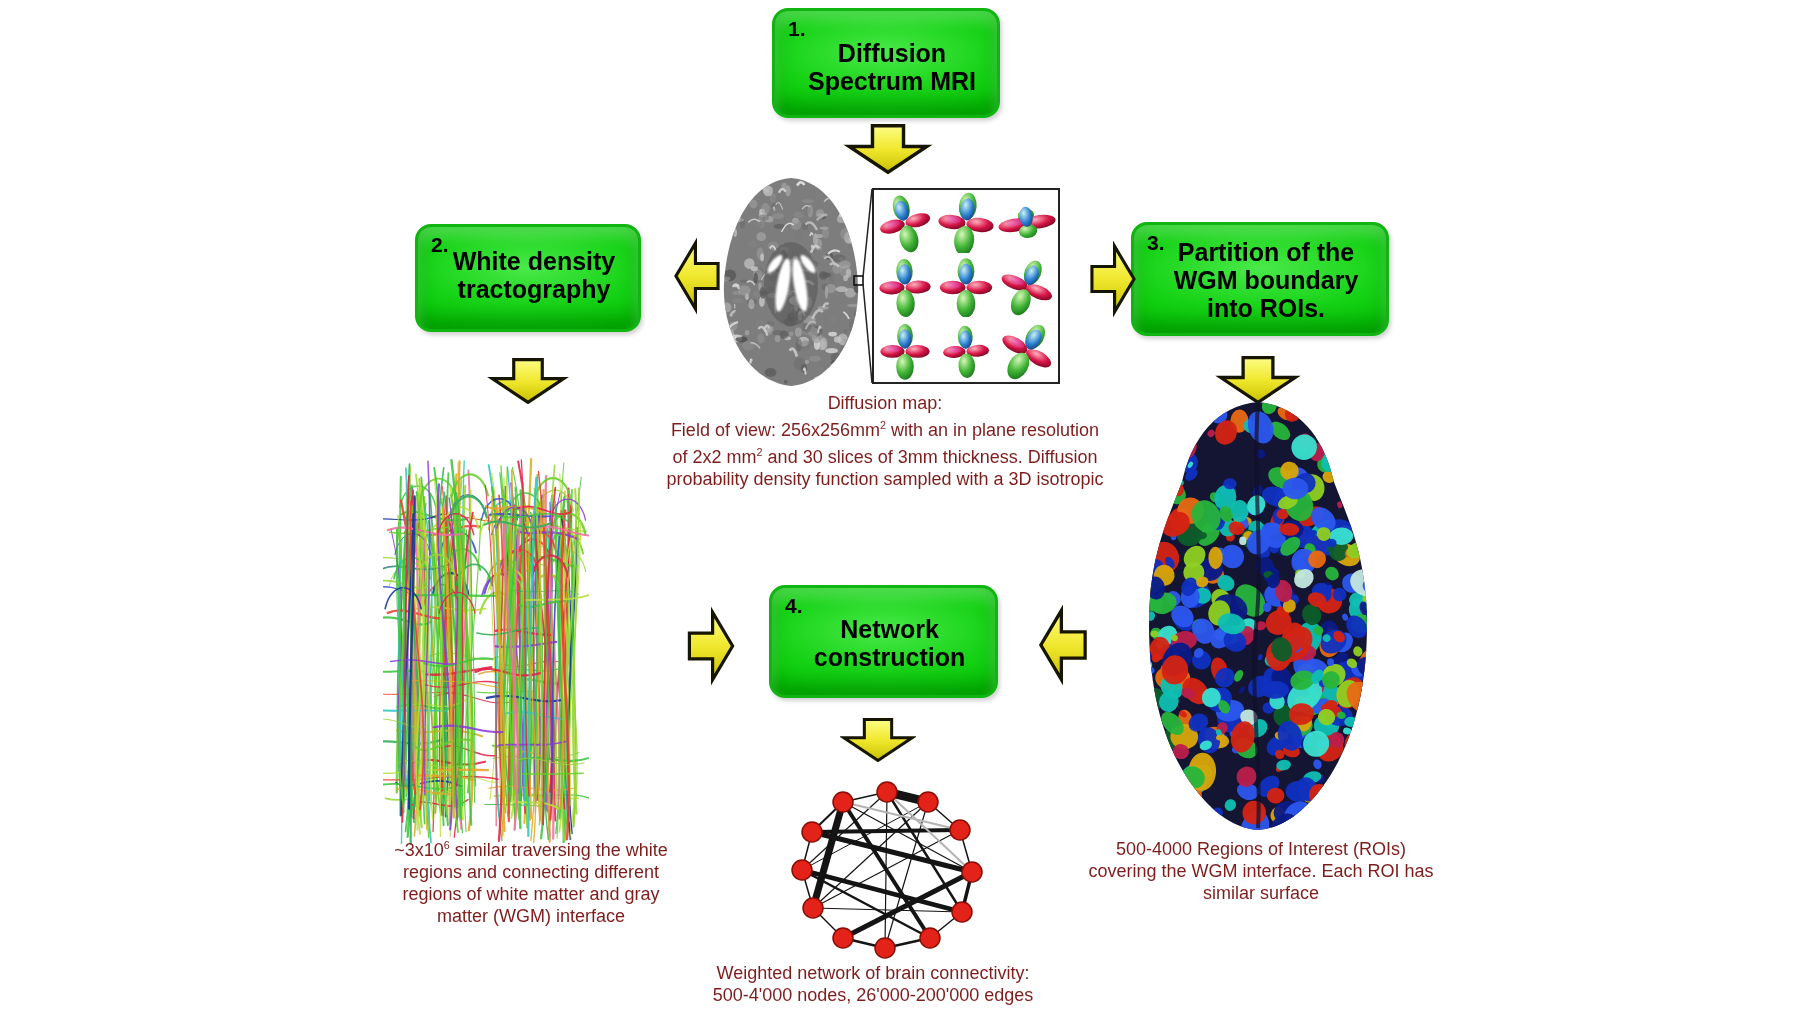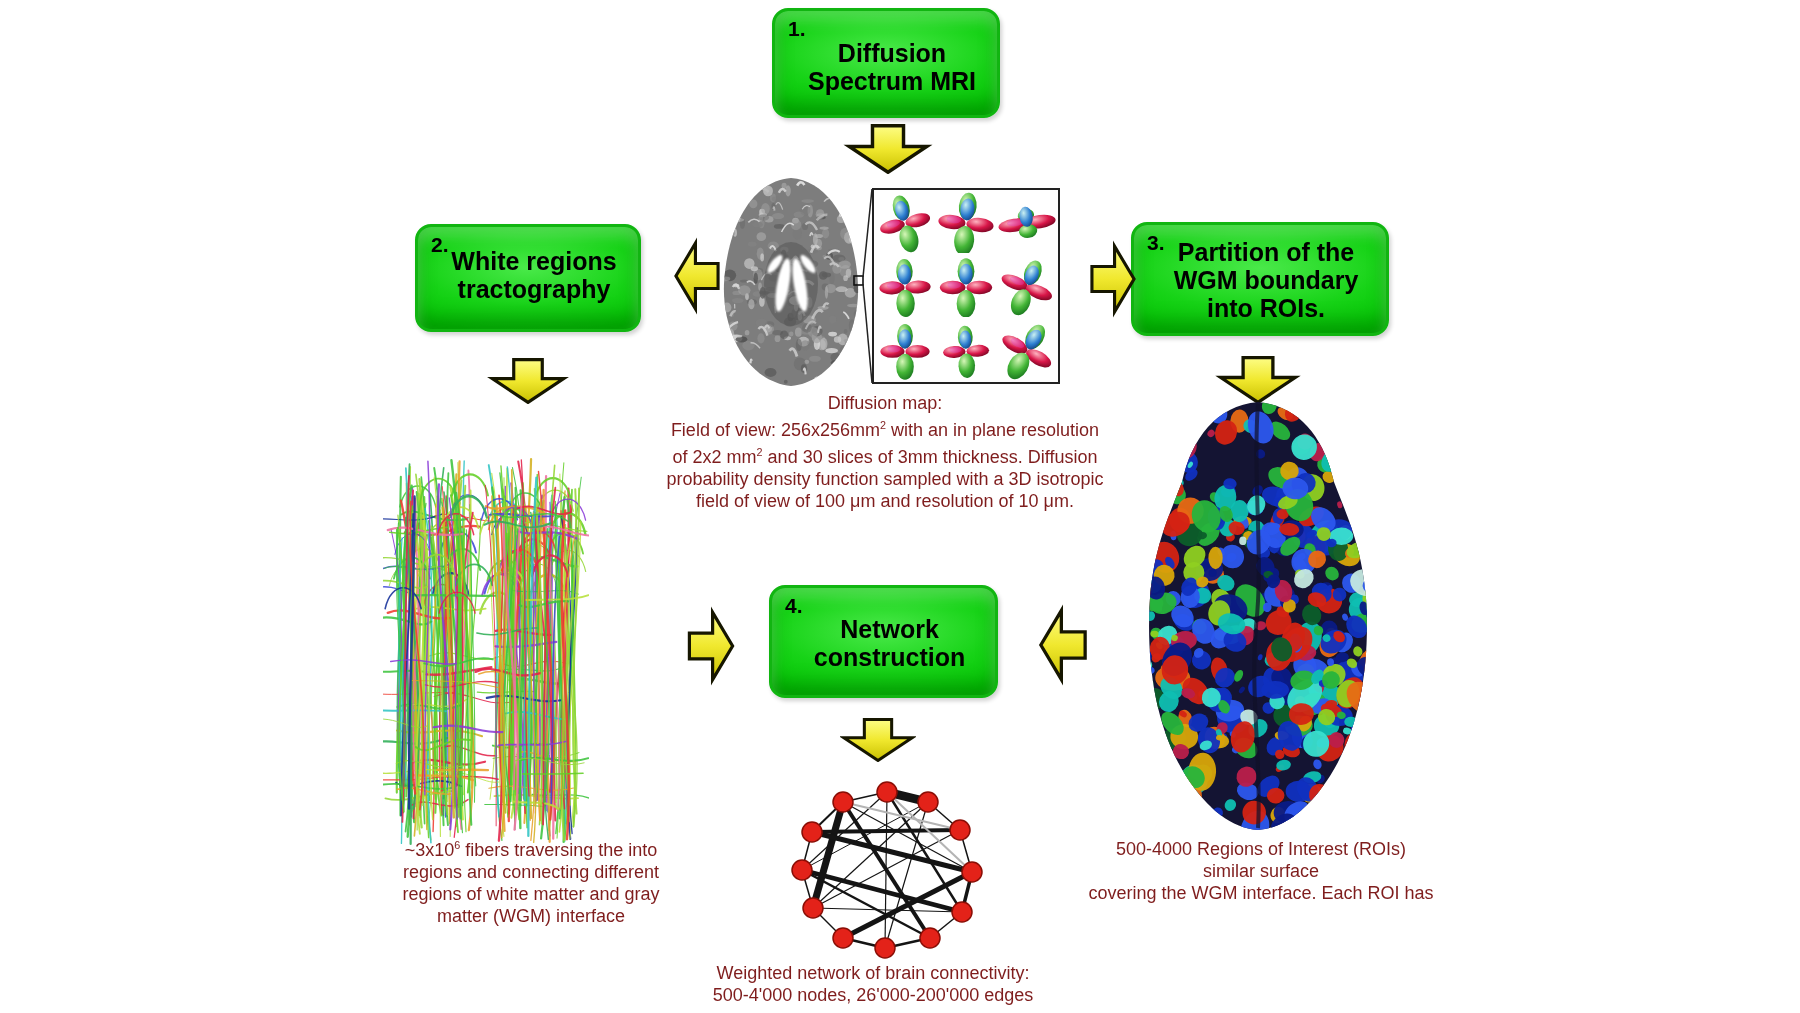--- a/index.html
+++ b/index.html
@@ -55,21 +55,21 @@
   <div class="step" id="step1">
     <span class="num">1.</span>
     <div class="lbl">
       <div>Diffusion</div>
         <div>Spectrum MRI</div>
     </div>
   </div>
   <div class="step" id="step2">
     <span class="num">2.</span>
     <div class="lbl">
-      <div>White regions</div>
+      <div>White density</div>
         <div>tractography</div>
     </div>
   </div>
   <div class="step" id="step3">
     <span class="num">3.</span>
     <div class="lbl">
       <div>Partition of the</div>
         <div>WGM boundary</div>
         <div>into ROIs.</div>
     </div>
@@ -736,21 +736,20 @@
           </g>
         </svg>
       </div>
     </div>
 
   <div class="cap" id="cap-diffusion">
     <div><span>Diffusion map:</span></div>
     <div><span>Field of view: 256x256mm</span><sup>2</sup><span> with an in plane resolution</span></div>
     <div><span>of 2x2 mm</span><sup>2</sup><span> and 30 slices of 3mm thickness. Diffusion</span></div>
     <div><span>probability density function sampled with a 3D isotropic</span></div>
-    <div><span>field of view of 100 μm and resolution of 10 μm.</span></div>
   </div>
 
   <svg class="art" id="fibers" viewBox="0 0 206 400">
       <path d="M121.03254486154765,217.97776265535504 C139.86324471980333,226.74915421474725 155.86324471980333,209.20637109596282 183.48186106816866,217.53483553696424" fill="none" stroke="#ef3b2f" stroke-width="1.16" opacity="0.88" stroke-linecap="round"></path>
       <path d="M45.63528856448829,210.2188463229686 C74.80058901244774,198.311077170074 90.80058901244774,222.12661547586322 118.06611147313379,209.75135710276663" fill="none" stroke="#95d636" stroke-width="1.20" opacity="0.88" stroke-linecap="round"></path>
       <path d="M118.93221423542127,394.29311645403504 C101.91044958354905,284.29311645403504 130.28303302405402,136.85512057319283 116.88546706782654,26.855120573192835" fill="none" stroke="#3ec43e" stroke-width="1.30" opacity="0.88" stroke-linecap="round"></path>
       <path d="M75.24360112054273,371.0062562832609 C82.63155915914103,261.0062562832609 76.8277883916162,124.99513708800077 81.2012680368498,14.995137088000774" fill="none" stroke="#2fc4c4" stroke-width="1.38" opacity="0.88" stroke-linecap="round"></path>
       <path d="M61.40606453921646,346.47734484355897 C58.153912669979036,236.47734484355897 70.5744144488126,162.63970314338803 58.75354510964826,52.63970314338803" fill="none" stroke="#95d636" stroke-width="2.01" opacity="0.88" stroke-linecap="round"></path>
       <path d="M21.87568272300996,86.39040767680854 C57.46906389249489,97.00547689665109 73.46906389249489,75.77533845696598 96.2475013192743,80.58718220051378" fill="none" stroke="#ef3b2f" stroke-width="2.29" opacity="0.88" stroke-linecap="round"></path>
       <path d="M17.431726761627942,344.02652160450816 C8.583290761802346,234.02652160450816 21.888202460017055,128.20659245178103 26.542307642754167,18.206592451781034" fill="none" stroke="#2fae57" stroke-width="1.82" opacity="0.88" stroke-linecap="round"></path>
@@ -1083,21 +1082,21 @@
       <path d="M36.91775928484276,363.53252757061273 C50.268075838685036,253.53252757061273 22.460259194485843,165.37371531873941 27.899077099747956,55.373715318739414" fill="none" stroke="#ef3b2f" stroke-width="1.72" opacity="0.88" stroke-linecap="round"></path>
       <path d="M26.00282817753032,362.6612397301942 C25.144837181083858,252.6612397301942 31.24451465345919,160.38582329452038 31.5707765808329,50.38582329452038" fill="none" stroke="#15309a" stroke-width="2.32" opacity="0.88" stroke-linecap="round"></path>
       <path d="M75.71340132365003,361.51351901423186 C73.12806767504662,251.51351901423186 79.38782758172601,178.3455898873508 76.34270441764966,68.3455898873508" fill="none" stroke="#63cf25" stroke-width="1.17" opacity="0.88" stroke-linecap="round"></path>
       <path d="M113.15001128520817,379.8459617672488 C113.15070193773136,269.8459617672488 114.48522199923173,149.27527996525168 102.28225345537066,39.275279965251684" fill="none" stroke="#e32249" stroke-width="0.96" opacity="0.88" stroke-linecap="round"></path>
       <path d="M109.92253879830241,68.08508244808763 C144.4663847759366,78.82191429007798 160.4663847759366,57.34825060609728 184.63014675001614,75.11960106622428" fill="none" stroke="#3ec43e" stroke-width="1.46" opacity="0.88" stroke-linecap="round"></path>
       <path d="M56.05619130237028,167.24652403360233 C62.05619130237028,139.24652403360233 86.05619130237028,139.24652403360233 92.05619130237028,167.24652403360233" fill="none" stroke="#e32249" stroke-width="1.24" opacity="0.88" stroke-linecap="round"></path>
       <path d="M101.31682801572606,78.8001056201756 C121.73235967382789,67.12858832627535 137.7323596738279,90.47162291407585 167.66211926052347,77.21135592088103" fill="none" stroke="#2fae57" stroke-width="1.97" opacity="0.88" stroke-linecap="round"></path>
     </svg>
 
   <div class="cap" id="cap-fibers">
-    <div><span>~3x10</span><sup>6</sup><span> fibers traversing the into</span></div>
+    <div><span>~3x10</span><sup>6</sup><span> similar traversing the white</span></div>
     <div><span>regions and connecting different</span></div>
     <div><span>regions of white matter and gray</span></div>
     <div><span>matter (WGM) interface</span></div>
   </div>
 
   <svg class="art" id="roi" viewBox="0 0 272 440">
     <defs>
       <clipPath id="rclip">
         <path d="M136,6 C178,10 202,42 212,86 C226,122 240,152 244,202 C248,262 240,330 208,380 C186,414 162,432 136,434 C110,432 86,414 64,380 C32,330 24,262 28,202 C32,152 46,122 60,86 C70,42 94,10 136,6 Z"></path>
       </clipPath>
@@ -1663,22 +1662,22 @@
         <ellipse cx="199.61965581774712" cy="380.1876427247189" rx="8.668977244989946" ry="5.787971338161887" transform="rotate(129 136 220)" fill="#27b43c" opacity="0.95"></ellipse>
         <ellipse cx="229.88095365837216" cy="126.22674243198708" rx="8.011402420932427" ry="10.198322641484152" transform="rotate(54 136 220)" fill="#e86a14" opacity="0.95"></ellipse>
         <ellipse cx="135.81510745361447" cy="30.662033652421087" rx="12.158239541342482" ry="16.00066543728925" transform="rotate(33 136 220)" fill="#8fd021" opacity="0.95"></ellipse>
         <ellipse cx="57.02074025198817" cy="79.65886335959658" rx="13.001996279228479" ry="8.774114458080051" transform="rotate(139 136 220)" fill="#0a1a86" opacity="0.95"></ellipse>
         <path d="M136,8 C130,80 142,160 134,230 C128,300 140,370 136,432" fill="none" stroke="#101028" stroke-width="4" opacity="0.7"></path>
       </g>
   </svg>
 
   <div class="cap" id="cap-rois">
     <div><span>500-4000 Regions of Interest (ROIs)</span></div>
+    <div><span>covering the WGM interface. Each ROI has</span></div>
     <div><span>similar surface</span></div>
-    <div><span>covering the WGM interface. Each ROI has</span></div>
   </div>
 
   <svg class="art" id="network" viewBox="0 0 215 196">
       <line x1="107" y1="24" x2="148" y2="34" stroke="#141414" stroke-width="9"></line>
       <line x1="148" y1="34" x2="180" y2="62" stroke="#141414" stroke-width="1.5"></line>
       <line x1="180" y1="62" x2="192" y2="104" stroke="#141414" stroke-width="1.5"></line>
       <line x1="192" y1="104" x2="182" y2="144" stroke="#141414" stroke-width="3.5"></line>
       <line x1="182" y1="144" x2="150" y2="170" stroke="#141414" stroke-width="1.5"></line>
       <line x1="150" y1="170" x2="105" y2="180" stroke="#141414" stroke-width="2.5"></line>
       <line x1="105" y1="180" x2="63" y2="170" stroke="#141414" stroke-width="2.5"></line>

